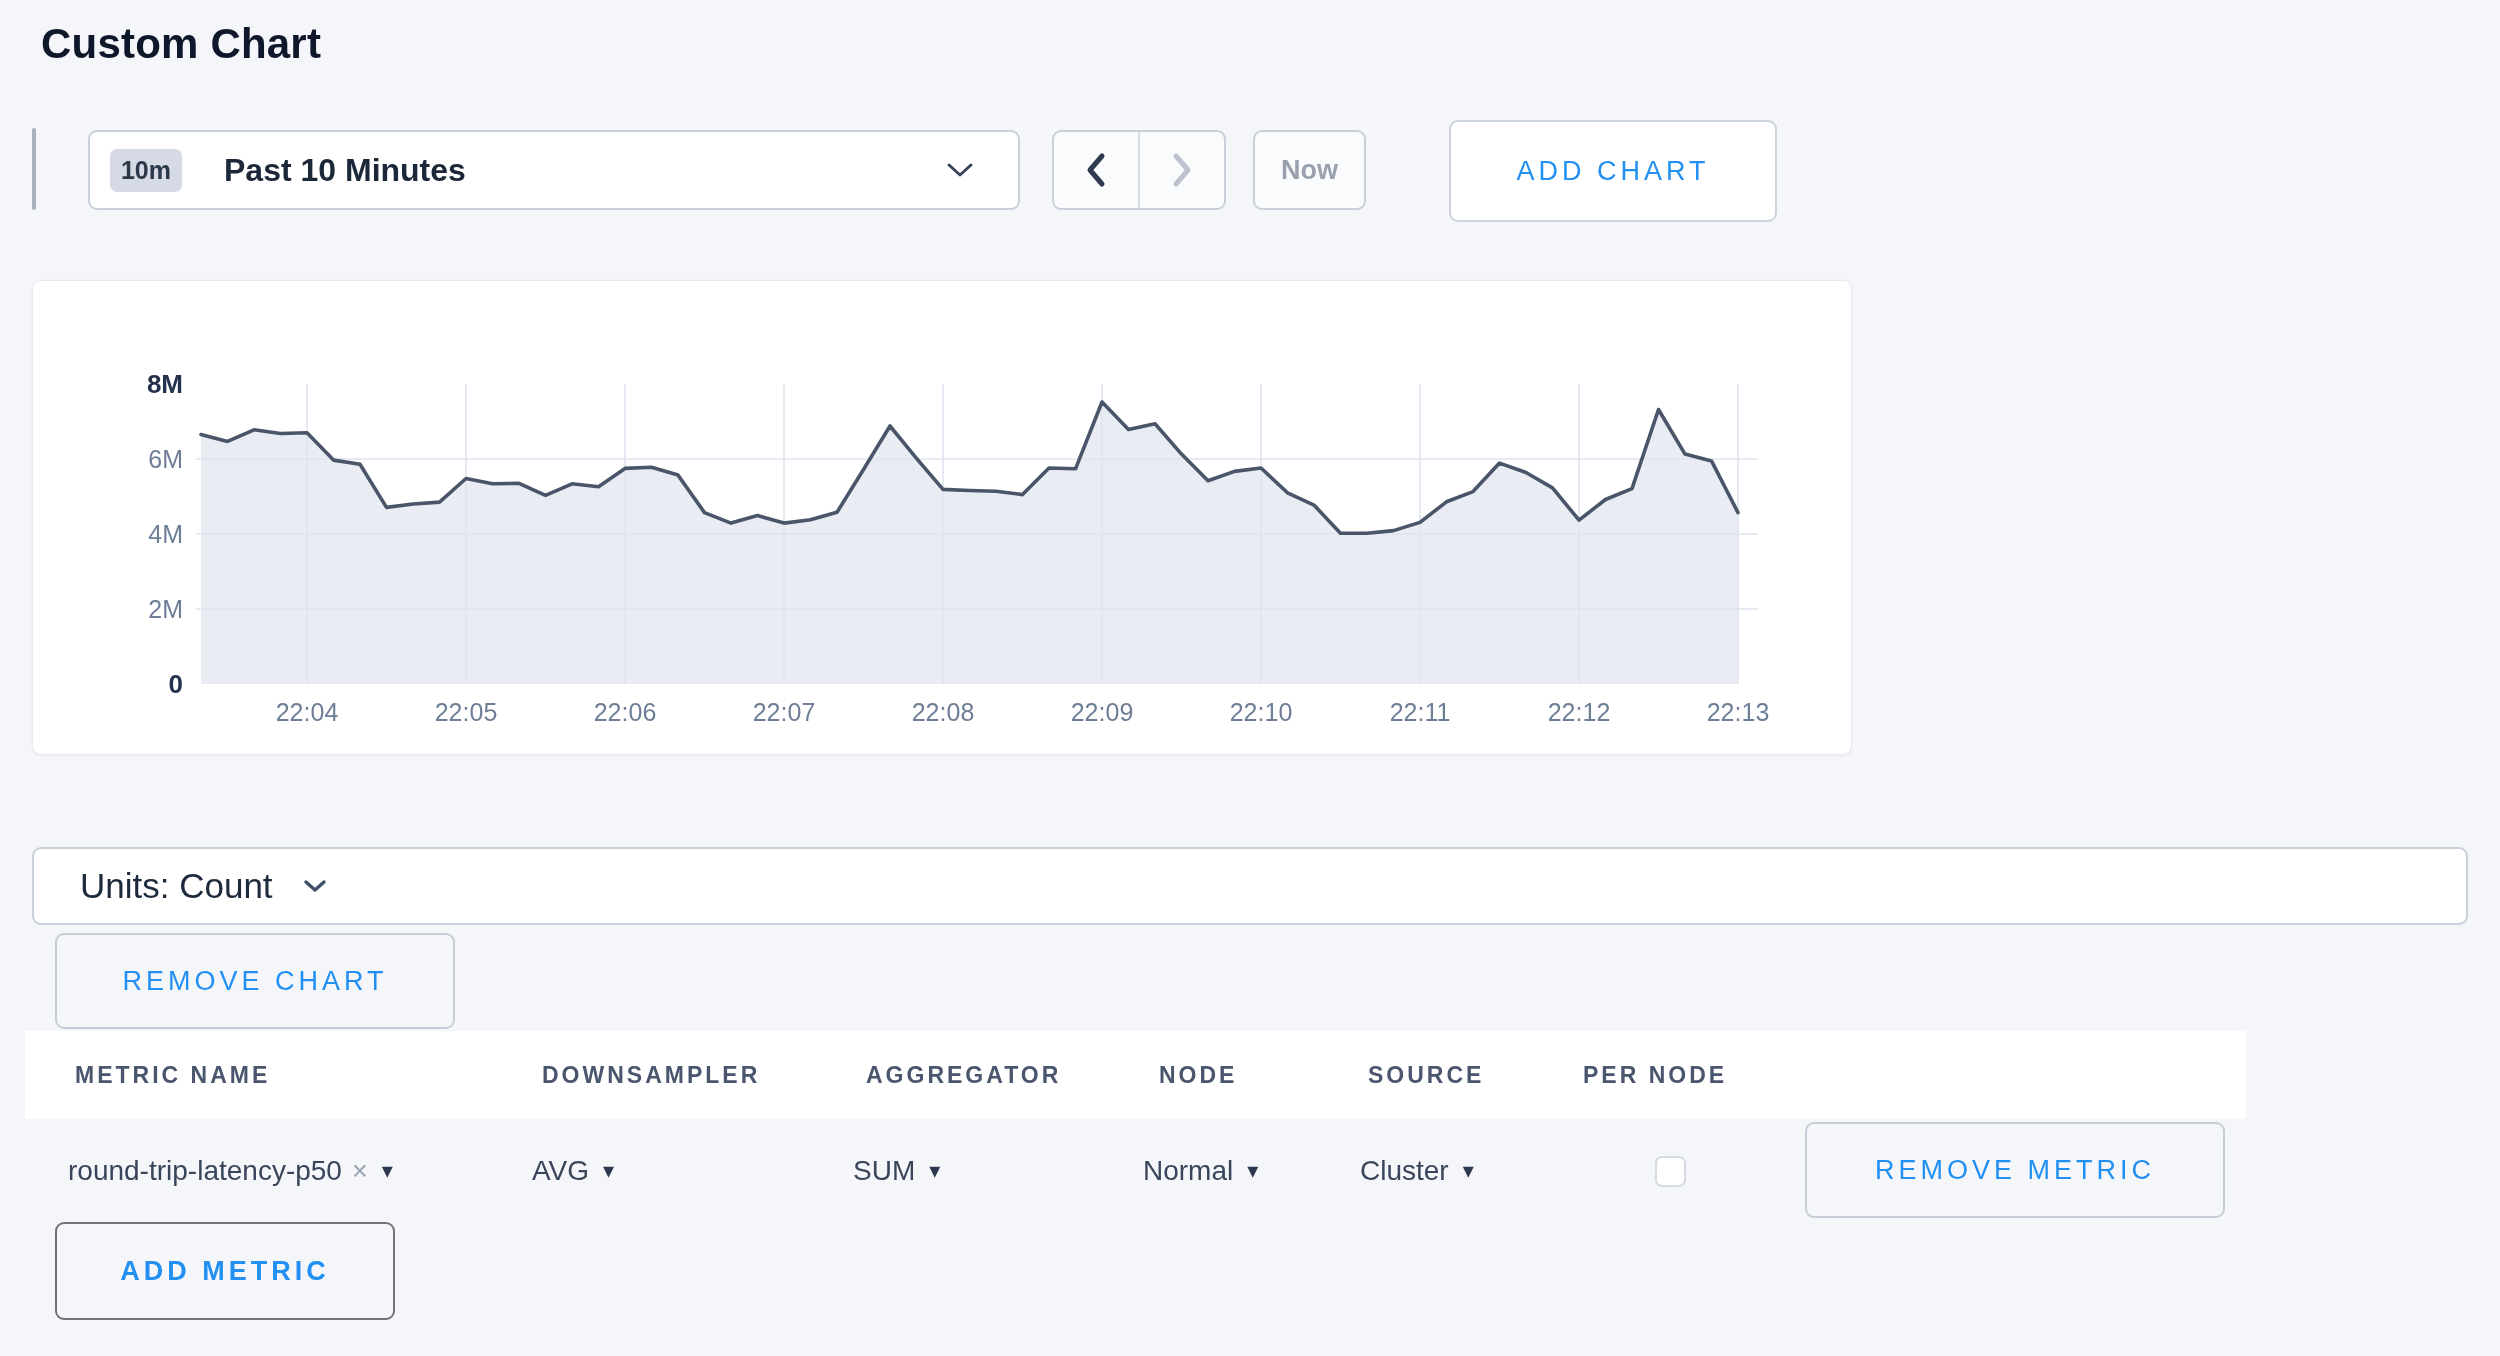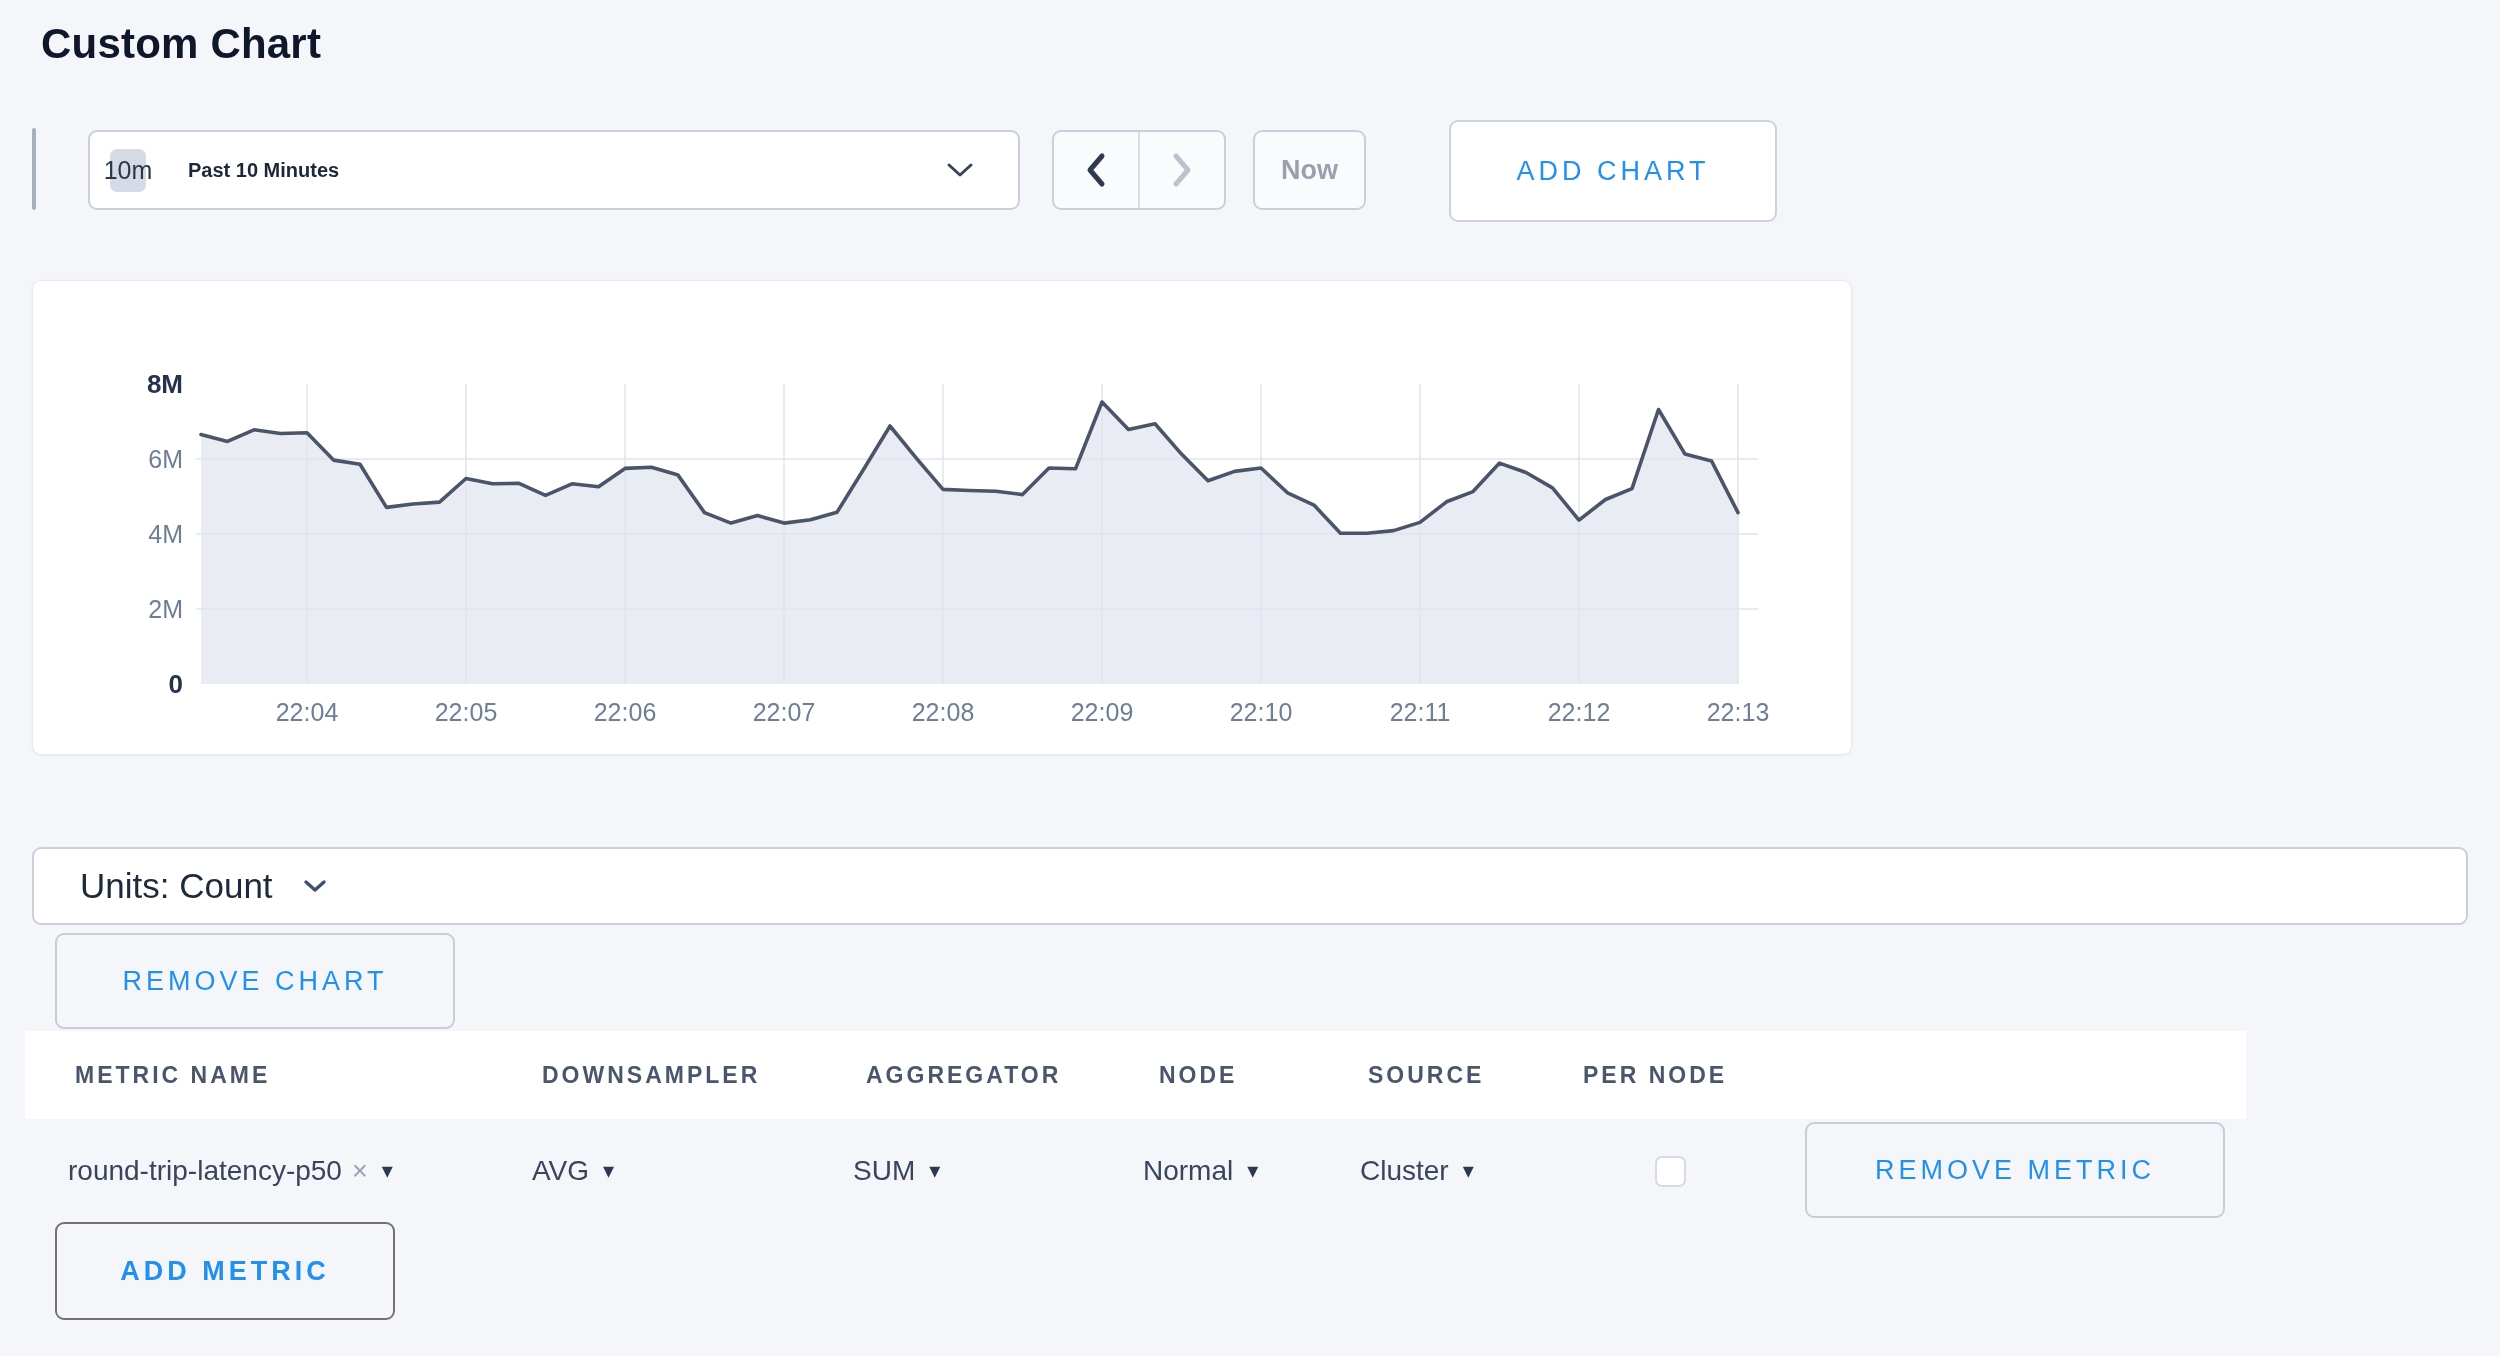--- a/index.html
+++ b/index.html
@@ -7,23 +7,23 @@
     position:relative;width:2500px;height:1356px;background:#f5f6fa;
     font-family:"Liberation Sans", sans-serif;
     -webkit-font-smoothing:antialiased;overflow:hidden;color:#1d2939;
   }
   .abs{position:absolute;}
   #page-title{left:37px;top:16px;font-size:42px;font-weight:600;color:#0f172a;letter-spacing:.2px;margin:4px;}
   #toolbar-divider{left:32px;top:128px;width:4px;height:82px;background:#a8b0bf;border-radius:2px;}
   
   #time-select{left:88px;top:130px;width:932px;height:80px;background:#ffffff;border:2px solid #c9cfdb;
     border-radius:9px;box-sizing:border-box;display:flex;align-items:center;padding:0 44px 0 20px;cursor:pointer;}
-  #time-badge{display:inline-flex;align-items:center;justify-content:center;width:36px;height:43px;background:#d6dae6;
-    border-radius:7px;font-size:25px;font-weight:400;color:#2c3749;}
-  #time-label{margin-left:42px;font-size:20px;font-weight:700;color:#1c2839;}
+  #time-badge{display:inline-flex;align-items:center;justify-content:center;width:72px;height:43px;background:#d6dae6;
+    border-radius:7px;font-size:25px;font-weight:700;color:#2c3749;}
+  #time-label{margin-left:42px;font-size:32px;font-weight:700;color:#1c2839;}
   #time-select .chev{margin-left:auto;}
   
   #nav-group{left:1052px;top:130px;width:174px;height:80px;background:#fafbfd;border:2px solid #c9cfdb;
     border-radius:9px;box-sizing:border-box;display:flex;}
   .navbtn{flex:1;display:flex;align-items:center;justify-content:center;background:transparent;border:none;padding:0;cursor:pointer;}
   .navbtn.prev{border-right:2px solid #d8dde6;}
   #now-button{left:1253px;top:130px;width:113px;height:80px;background:#fafbfd;border:2px solid #c9cfdb;border-radius:9px;
     box-sizing:border-box;font-family:inherit;font-size:27px;font-weight:700;color:#99a1af;cursor:default;}
   .blue-btn{background:#ffffff;border:2px solid #ccd3de;border-radius:9px;box-sizing:border-box;font-family:inherit;
     font-size:27px;font-weight:500;letter-spacing:4px;color:#2190f2;cursor:pointer;}

